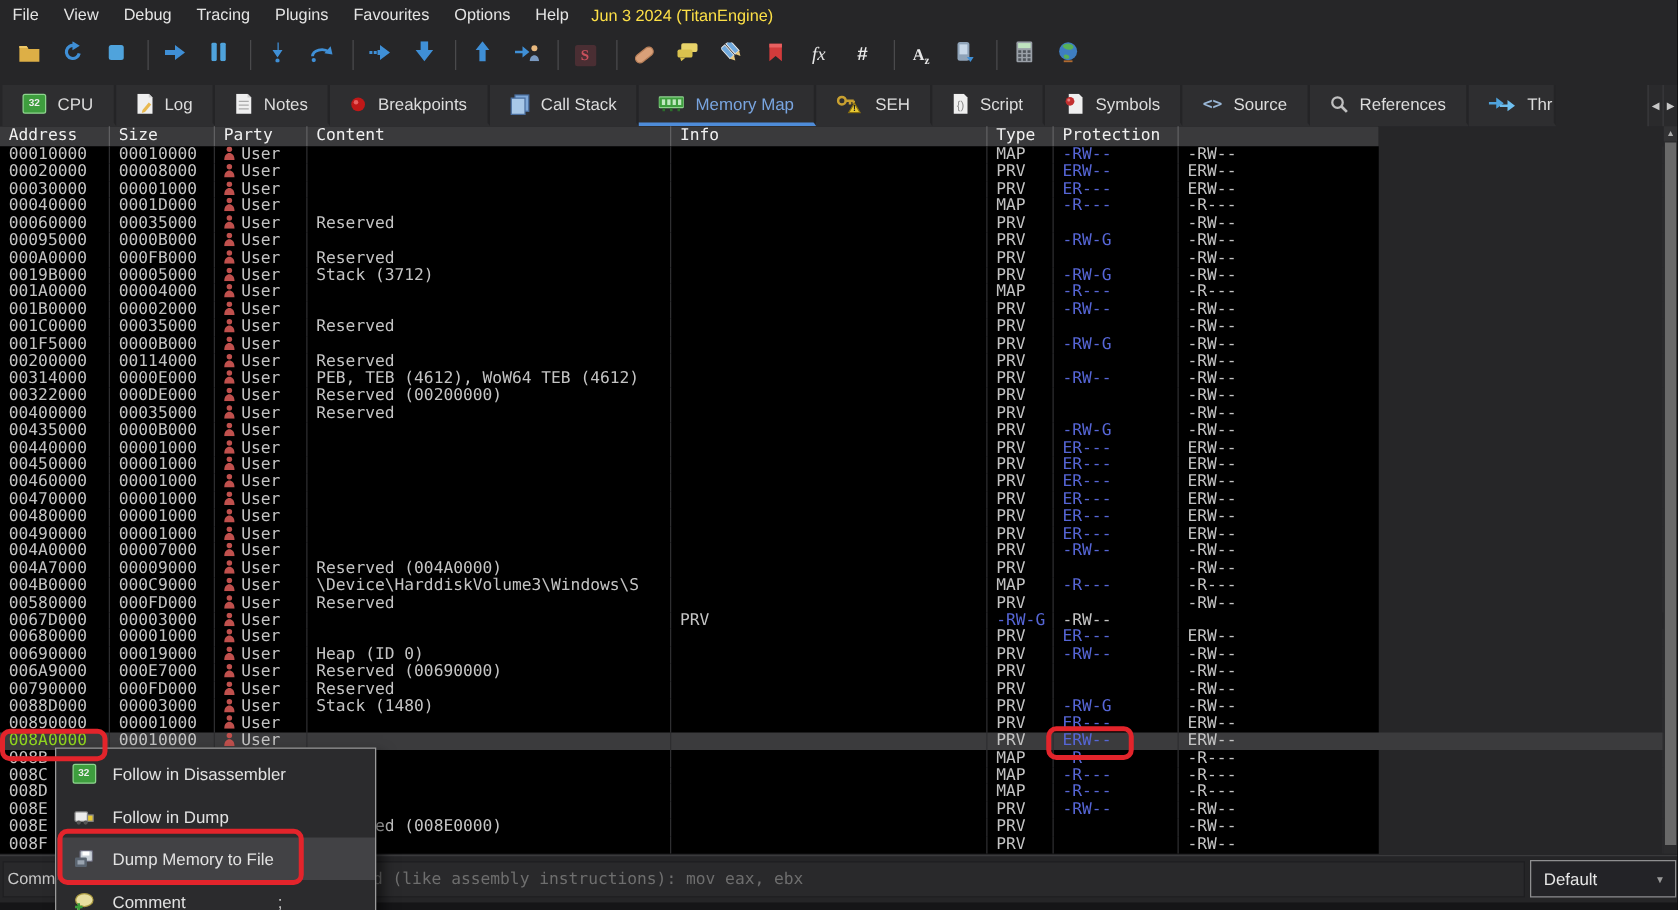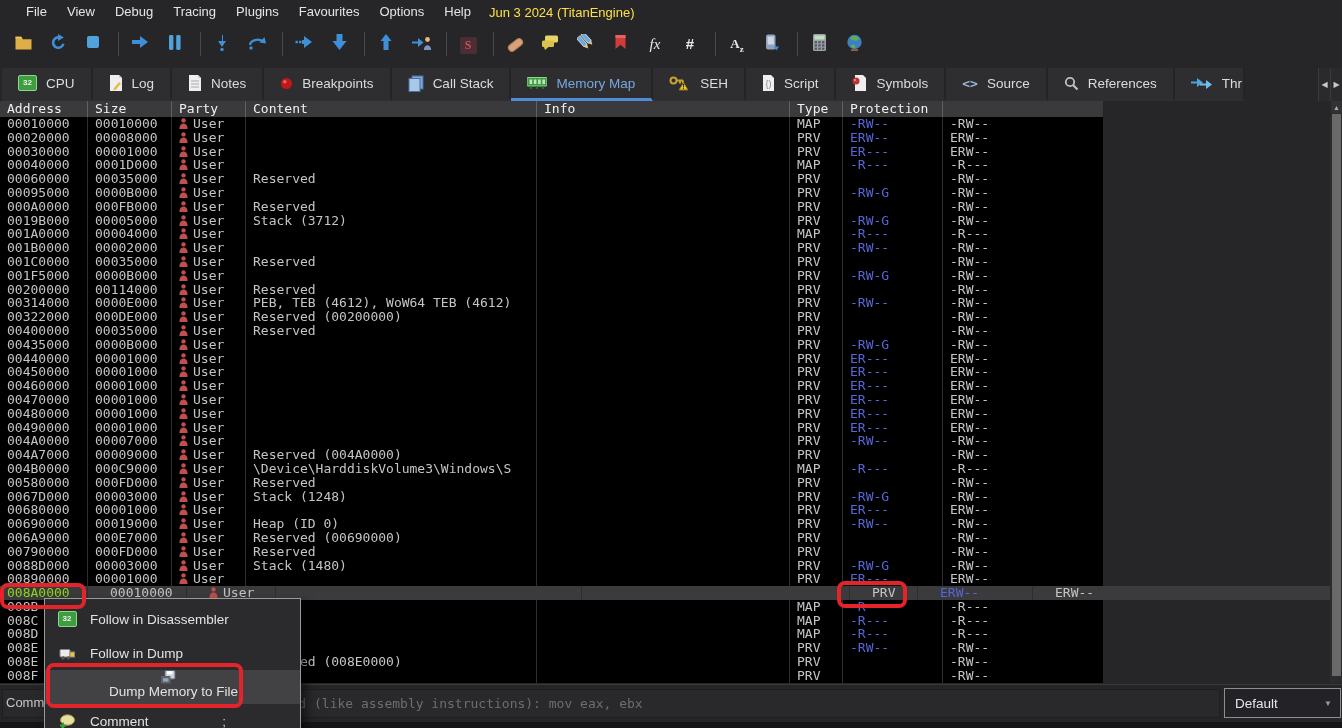--- a/index.html
+++ b/index.html
@@ -1,21 +1,21 @@
 <!DOCTYPE html>
 <html><head>
 <meta charset="utf-8">
 <style>
   * { margin:0; padding:0; box-sizing:border-box; }
   body { background:#111; }
   .app { position:relative; width:1342px; height:728px; background:#262628; overflow:hidden;
          font-family:"Liberation Sans", sans-serif; }
 
   
-  .menubar { position:absolute; left:0; top:0; width:1146px; height:24px; display:flex; align-items:center; padding-left:16px; }
+  .menubar { position:absolute; left:0; top:0; width:1146px; height:24px; display:flex; align-items:center; padding-left:0; }
   .mitem { padding:0 10px; color:#E4E4E4; font-size:13px; height:24px; line-height:24px; cursor:default; }
   .mstatus { margin-left:8px; color:#fde047; font-size:13px; }
 
   
   .toolbar { position:absolute; left:0; top:24px; width:1342px; height:40px; display:flex; align-items:center; padding-left:10px; }
   .tbtn { width:26px; height:26px; display:flex; align-items:center; justify-content:center; margin-right:9px; }
   .tsep { width:1px; height:24px; background:#4A4A4C; margin:0 8px 0 3px; }
 
   
   .tabbar { position:absolute; left:0; top:64px; width:1342px; height:37px; display:flex; align-items:flex-end; padding-left:2px; }
@@ -27,21 +27,21 @@
   .ticon { display:flex; align-items:center; }
   .tabscrolls { margin-left:auto; display:flex; height:33px; }
   .tsbtn { width:12px; height:33px; background:#2A2A2C; color:#C8C8C8; font-size:8px; display:flex; align-items:center; justify-content:center; border-left:1px solid #3A3A3C; }
 
   
   .memtable { position:absolute; left:0; top:101px; width:1103px; height:582px; background:#000; }
   .thead { display:grid; grid-template-columns:88px 84px 74px 291px 253px 53px 100px 1fr; height:16px; background:#3A3A3C; }
   .hc { border-right:1px solid #606062; color:#F0F0F0; font:13px "DejaVu Sans Mono", monospace; line-height:16px; padding-left:7px; white-space:pre; overflow:hidden; }
   .tbody { position:absolute; left:0; top:16px; width:1331px; height:566px; overflow:hidden; }
   .trow { display:grid; grid-template-columns:88px 84px 74px 291px 253px 53px 100px 1fr; height:13.8px; }
-  .trow.sel { background:#3B3B3D;gap:15px; }
+  .trow.sel { background:#3B3B3D; }
   .tc { border-right:1px solid #2E2E30; color:#C4C4C4; font:13px "DejaVu Sans Mono", monospace; line-height:13.8px; padding-left:7px; white-space:pre; overflow:hidden; }
   .tc.prot { color:#5666D6; }
   .selText { color:#8FD41F; }
   .uicon { display:inline-block; margin-right:5px; vertical-align:-1px; }
 
   
   .vscroll { position:absolute; left:1331px; top:101px; width:11px; height:582px; background:#2B2B2D; }
   .vsbtn { width:11px; height:12px; display:flex; align-items:center; justify-content:center; color:#ACACAC; font-size:7px; background:#323234; }
   .vthumb { position:absolute; left:1px; top:13px; width:9px; height:562px; background:#696969; }
 
@@ -53,21 +53,21 @@
   .cmdinput::placeholder { color:#6E6E6E; }
   .combo { position:absolute; left:1224px; top:3px; width:117px; height:30px; background:#232327; border:1px solid #8E8E90;
            display:flex; align-items:center; padding:0 8px 0 10px; color:#E6E6E6; font-size:13.5px; }
   .combo .arrow { margin-left:auto; font-size:8px; color:#9A9A9A; }
   .statusstrip { position:absolute; left:0; top:722px; width:1342px; height:6px; background:#151517; }
 
   
   .cmenu { position:absolute; left:44px; top:598px; width:257px; height:139px; background:#2B2B2D; border:1px solid #9A9A9A;
            z-index:40; padding-top:3px; box-shadow:5px 5px 10px rgba(0,0,0,0.55); }
   .citem { height:34px; display:flex; align-items:center; padding:0 8px 0 10px; color:#E2E2E2; font-size:13.5px; }
-  .citem.hl { background:#424245;flex-direction:column; }
+  .citem.hl { background:#424245; }
   .cicon { width:24px; margin-right:11px; display:flex; align-items:center; justify-content:center; }
   .cshort { margin-left:auto; padding-right:66px; color:#C8C8C8; }
 
   
   .redbox { position:absolute; border:4px solid #E3242B; border-radius:8px; z-index:60; pointer-events:none; }
   .rb1 { left:0px;  top:583px; width:86px;  height:26px; }
   .rb2 { left:837px; top:581px; width:70px;  height:27px; }
   .rb3 { left:46px; top:663px; width:197px; height:45px; }
 
   .sicon { display:inline-block; width:17px; height:17px; background:#4A2E33; border-radius:2px; color:#C9505C;
@@ -729,21 +729,20 @@
           <div class="tc prot"></div>
           <div class="tc">-RW--</div>
         </div>
         <div class="trow">
           <div class="tc">0067D000</div>
           <div class="tc">00003000</div>
           <div class="tc"><span class="uicon"><svg width="9" height="11">
                 <circle cx="4.5" cy="2.4" r="2.2" fill="#C0504D"></circle>
                 <path fill="#C0504D" d="M0.4 11c0-4 2-5.6 4.1-5.6s4.1 1.6 4.1 5.6z"></path>
               </svg></span>User</div>
-          <div class="tc">Stack (1248)</div>
           <div class="tc"></div>
           <div class="tc">PRV</div>
           <div class="tc prot">-RW-G</div>
           <div class="tc">-RW--</div>
         </div>
         <div class="trow">
           <div class="tc">00680000</div>
           <div class="tc">00001000</div>
           <div class="tc"><span class="uicon"><svg width="9" height="11">
                 <circle cx="4.5" cy="2.4" r="2.2" fill="#C0504D"></circle>

